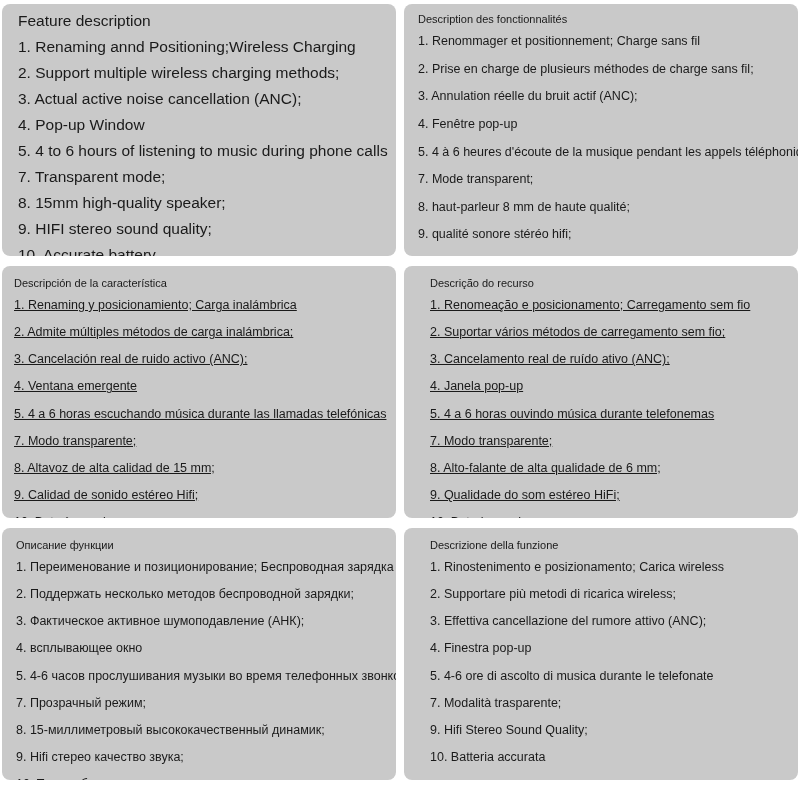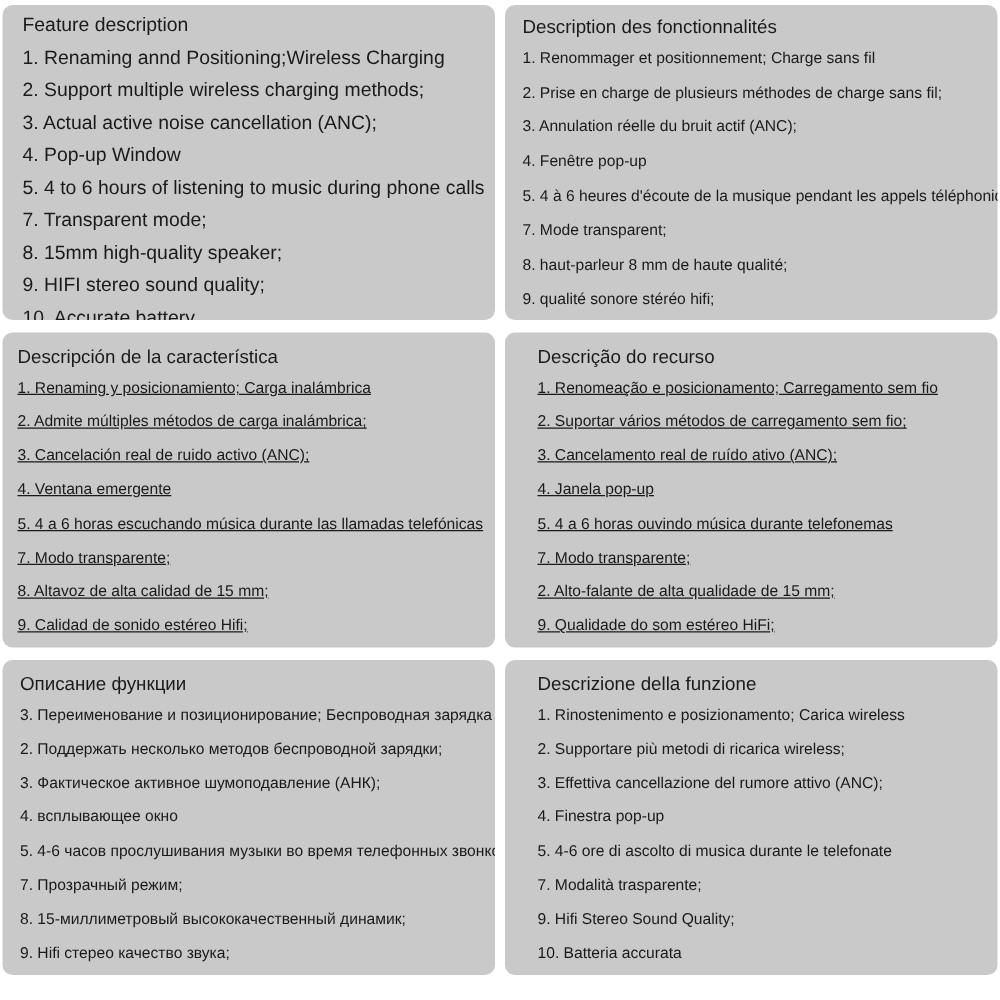--- a/index.html
+++ b/index.html
@@ -42,21 +42,21 @@
   .panel.big .panel-title {
     font-size: 15.5px;
     margin-bottom: 9px;
   }
   .panel.big li {
     font-size: 15.5px;
     line-height: 1.0;
     margin-bottom: 10.5px;
   }
   .panel-title {
-    font-size: 15px;
+    font-size: 11px;
     margin: 0 0 10px 0;
     font-weight: normal;
     color: #1a1a1a;
   }
   ol.items {
     list-style: none;
     margin: 0;
     padding: 0;
   }
   ol.items li {
@@ -130,30 +130,30 @@
 
     <div class="panel cell-3">
       <div class="panel-title">Descrição do recurso</div>
       <ol class="items">
         <li>1. Renomeação e posicionamento; Carregamento sem fio</li>
         <li>2. Suportar vários métodos de carregamento sem fio;</li>
         <li>3. Cancelamento real de ruído ativo (ANC);</li>
         <li>4. Janela pop-up</li>
         <li>5. 4 a 6 horas ouvindo música durante telefonemas</li>
         <li>7. Modo transparente;</li>
-        <li>2. Alto-falante de alta qualidade de 15 mm;</li>
+        <li>8. Alto-falante de alta qualidade de 6 mm;</li>
         <li>9. Qualidade do som estéreo HiFi;</li>
         <li>10. Bateria precisa</li>
       </ol>
     </div>
 
     <div class="panel cell-4">
       <div class="panel-title">Описание функции</div>
       <ol class="items">
-        <li>3. Переименование и позиционирование; Беспроводная зарядка</li>
+        <li>1. Переименование и позиционирование; Беспроводная зарядка</li>
         <li>2. Поддержать несколько методов беспроводной зарядки;</li>
         <li>3. Фактическое активное шумоподавление (АНК);</li>
         <li>4. всплывающее окно</li>
         <li>5. 4-6 часов прослушивания музыки во время телефонных звонков</li>
         <li>7. Прозрачный режим;</li>
         <li>8. 15-миллиметровый высококачественный динамик;</li>
         <li>9. Hifi стерео качество звука;</li>
         <li>10. Точная батарея</li>
       </ol>
     </div>

